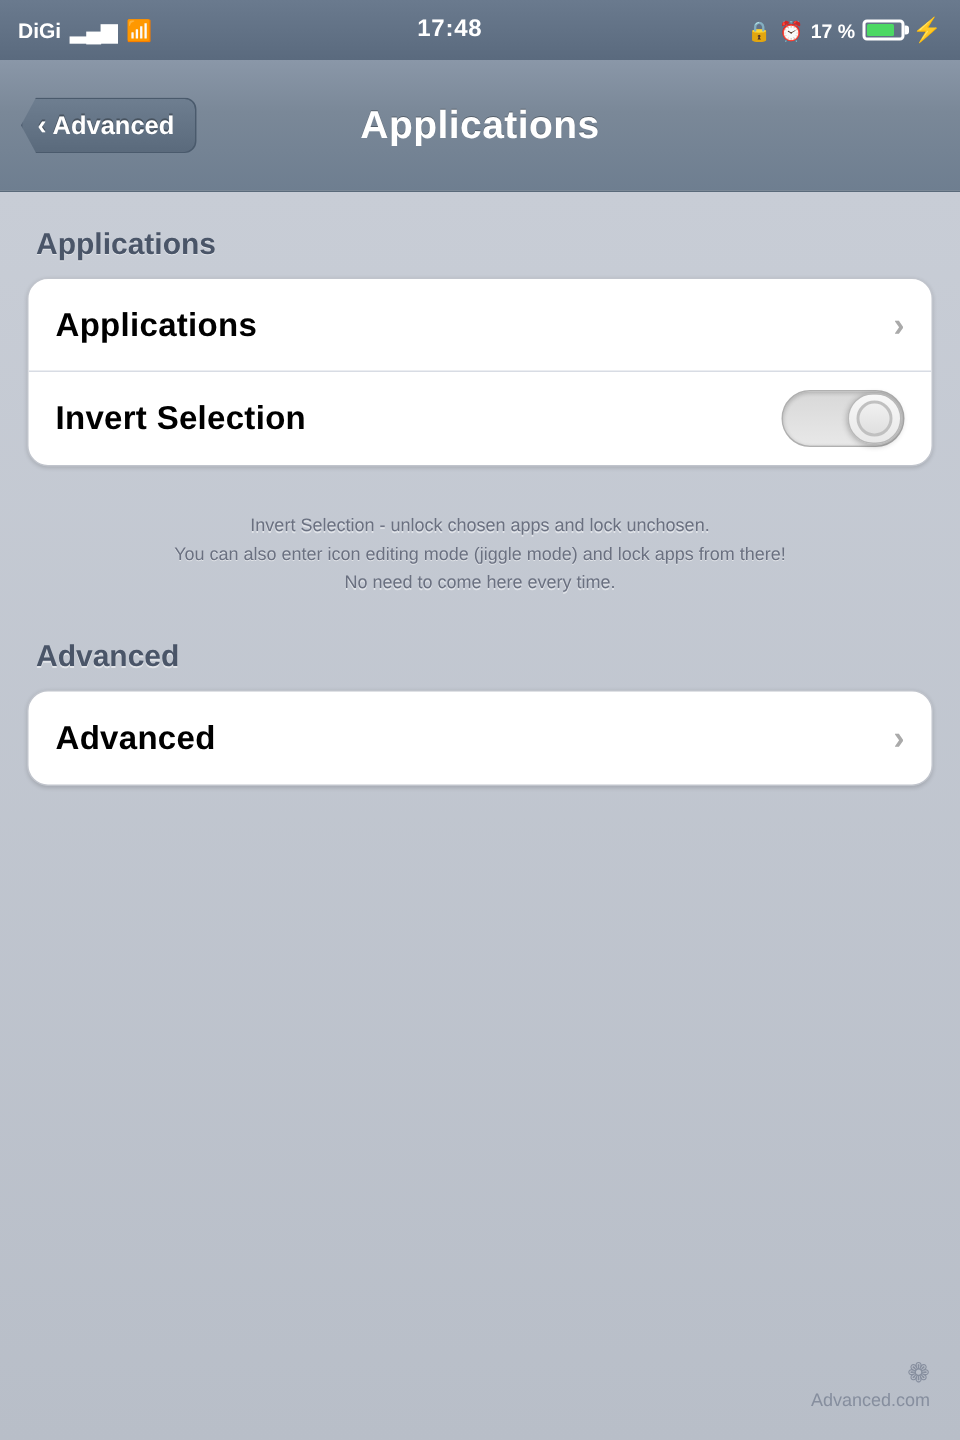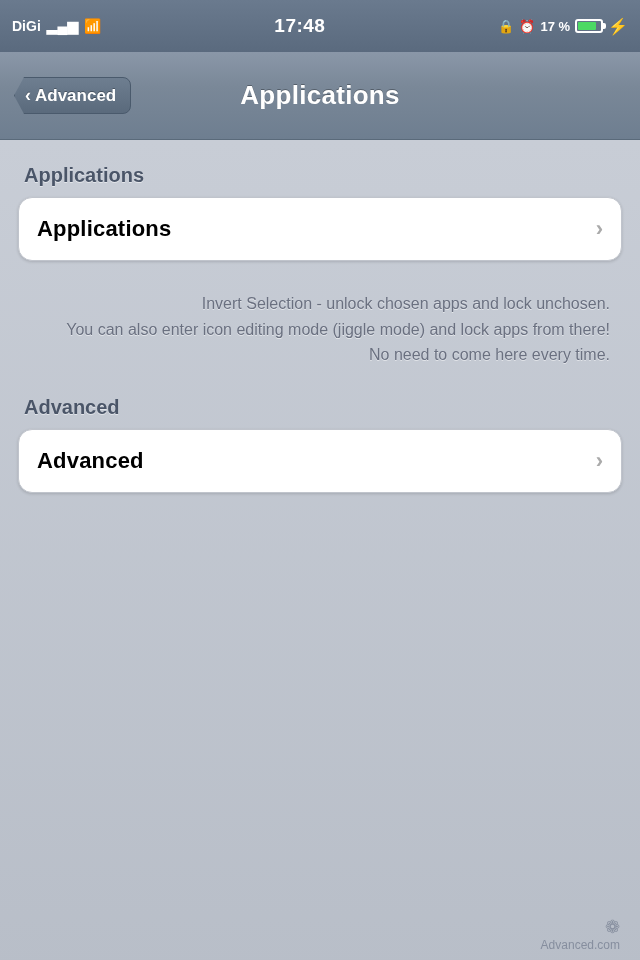--- a/index.html
+++ b/index.html
@@ -8,39 +8,39 @@
       width: 640px;
       height: 960px;
       font-family: -apple-system, 'Helvetica Neue', Helvetica, Arial, sans-serif;
       background: #c8cdd6;
       overflow: hidden;
     }
 
     
     .status-bar {
       width: 640px;
-      height: 52px;
+      height: 40px;
       background: linear-gradient(to bottom, #6a7a8e, #5a6a7e);
       display: flex;
       align-items: center;
       justify-content: space-between;
       padding: 0 12px;
       color: white;
       font-size: 14px;
       font-weight: 600;
     }
 
     .status-left {
       display: flex;
       align-items: center;
       gap: 6px;
     }
 
     .status-center {
-      font-size: 19px;
+      font-size: 16px;
       font-weight: 700;
       letter-spacing: 0.5px;
     }
 
     .status-right {
       display: flex;
       align-items: center;
       gap: 5px;
       font-size: 13px;
     }
@@ -211,22 +211,22 @@
       width: 20px;
       height: 20px;
       border-radius: 50%;
       border: 2px solid #c0c0c0;
       background: linear-gradient(to bottom, #f0f0f0, #e0e0e0);
     }
 
     
     .description-text {
       padding: 20px 30px;
-      text-align: right;
-      font-size: 16px;
+      text-align: center;
+      font-size: 12px;
       color: #6a7080;
       line-height: 1.6;
       text-shadow: 0 1px 0 rgba(255,255,255,0.5);
     }
 
     
     .watermark {
       position: absolute;
       bottom: 20px;
       right: 20px;
@@ -272,20 +272,26 @@
 
   <div class="section-header">Applications</div>
 
   <div class="settings-group">
 
     <div class="settings-row">
       <span class="row-label">Applications</span>
       <span class="chevron">›</span>
     </div>
 
+    <div class="settings-row">
+      <span class="row-label">Invert Selection</span>
+      <div class="toggle">
+        <div class="toggle-knob"></div>
+      </div>
+    </div>
 
   </div>
 
   <div class="description-text">
     Invert Selection - unlock chosen apps and lock unchosen.<br>
     You can also enter icon editing mode (jiggle mode) and lock apps from there!<br>
     No need to come here every time.
   </div>
 
   <div class="section-header" style="margin-top:8px;">Advanced</div>

